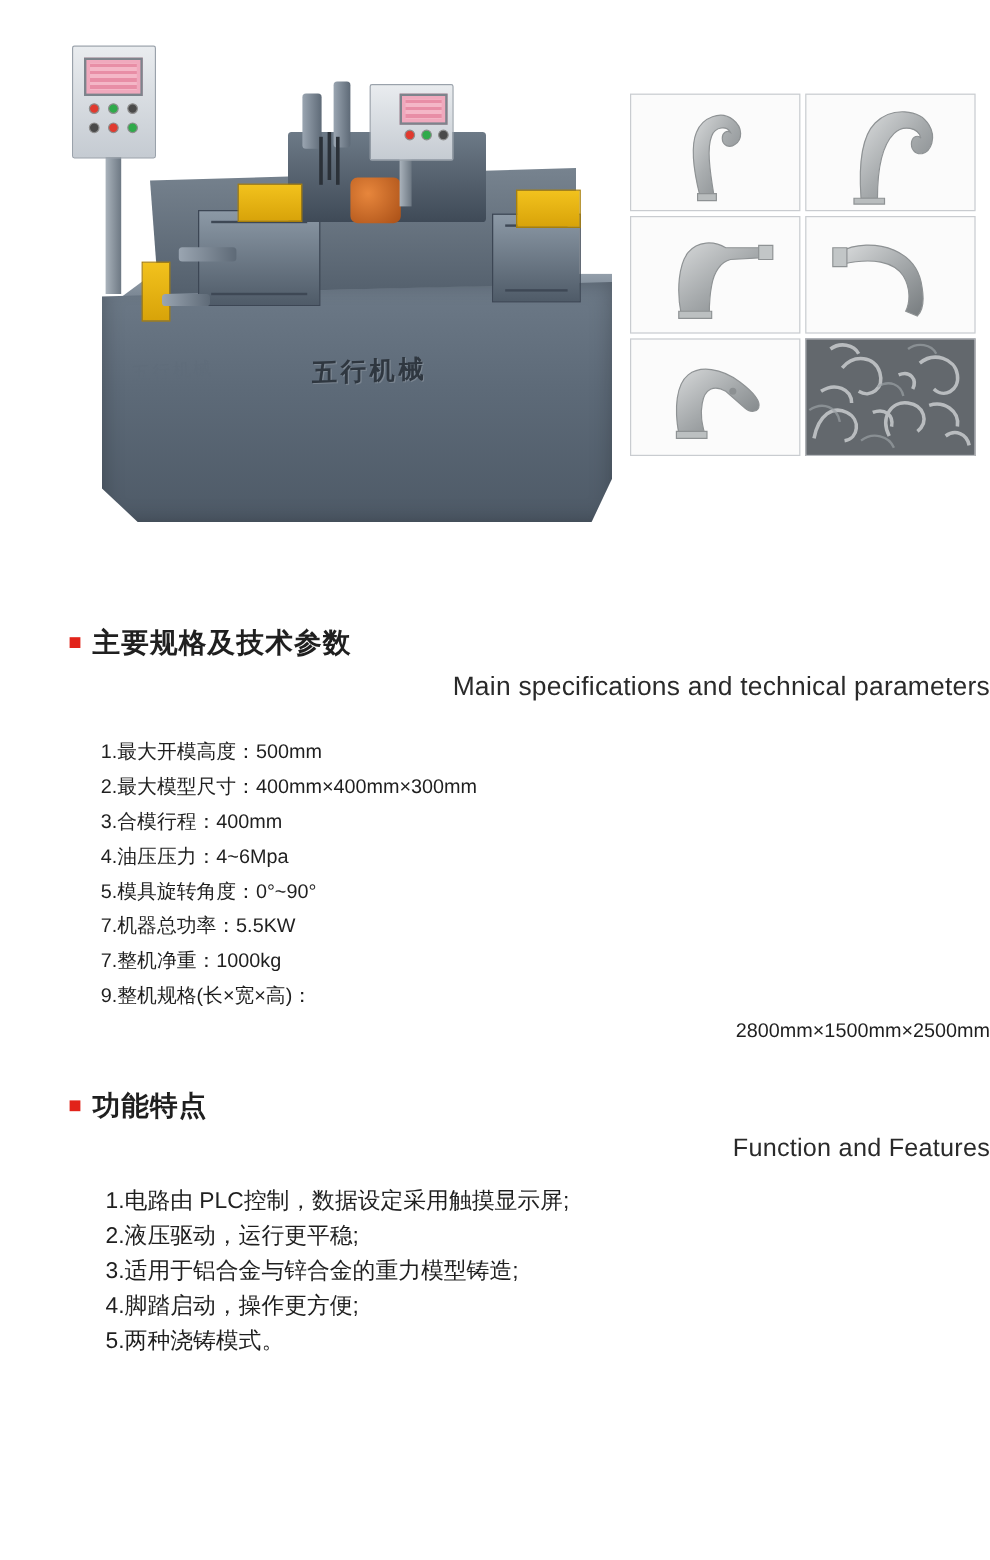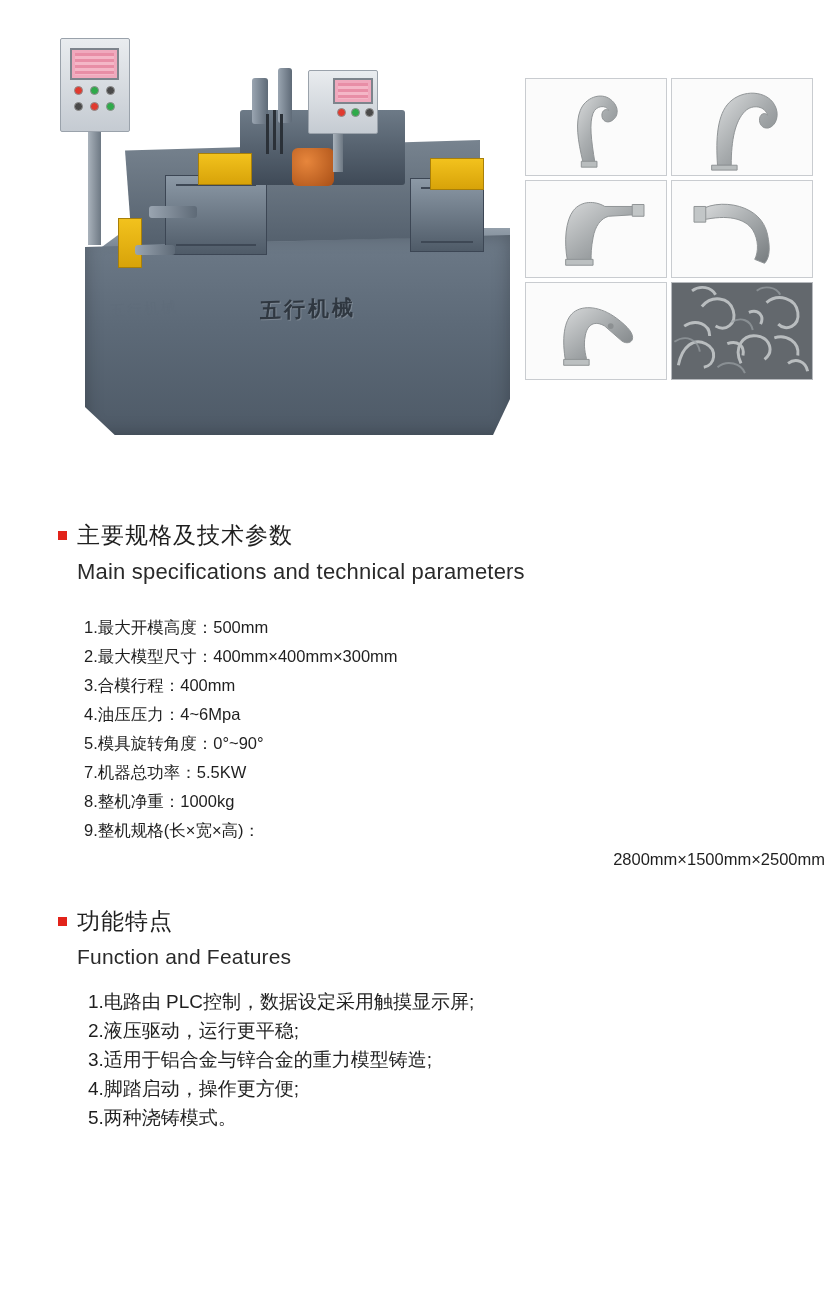--- a/index.html
+++ b/index.html
@@ -233,29 +233,30 @@
   }
   .bullet-sq {
     width: 9px;
     height: 9px;
     background: #e2231a;
     margin-right: 10px;
     flex: 0 0 auto;
   }
   .title-cn {
     font-size: 23px;
-    font-weight: 400;
+    font-weight: 700;
     color: #1f1f1f;
     letter-spacing: 1px;
   }
   .title-en {
     font-size: 22px;
     color: #2a2a2a;
     margin: 8px 0 0 19px;
     letter-spacing: .2px;
+    text-align: right;
   }
   .spec-list {
     margin: 28px 0 0 0;
     padding: 0;
     list-style: none;
   }
   .spec-list li {
     font-size: 16.5px;
     line-height: 29px;
     color: #1f1f1f;
@@ -446,21 +447,21 @@
     </div>
     <div class="title-en">Main specifications and technical parameters</div>
 
     <ul class="spec-list">
       <li>1.最大开模高度：500mm</li>
       <li>2.最大模型尺寸：400mm×400mm×300mm</li>
       <li>3.合模行程：400mm</li>
       <li>4.油压压力：4~6Mpa</li>
       <li>5.模具旋转角度：0°~90°</li>
       <li>7.机器总功率：5.5KW</li>
-      <li>8.整机净重：1000kg</li>
+      <li>7.整机净重：1000kg</li>
       <li>9.整机规格(长×宽×高)：</li>
       <li>
           <span class="sub">2800mm×1500mm×2500mm</span>
         </li>
     </ul>
   </div>
 
   <div class="section second">
     <div class="sec-head">
       <span class="bullet-sq"></span>

